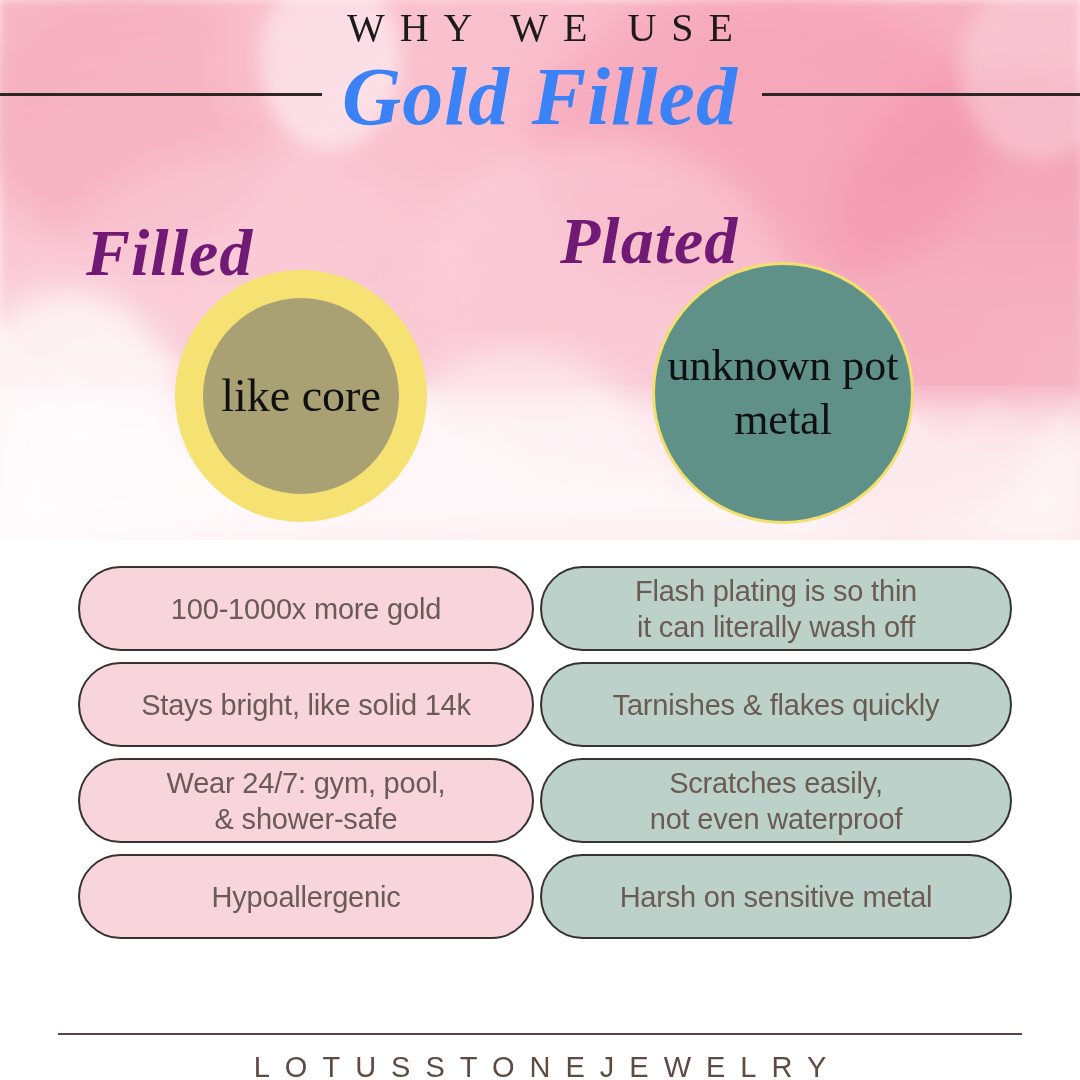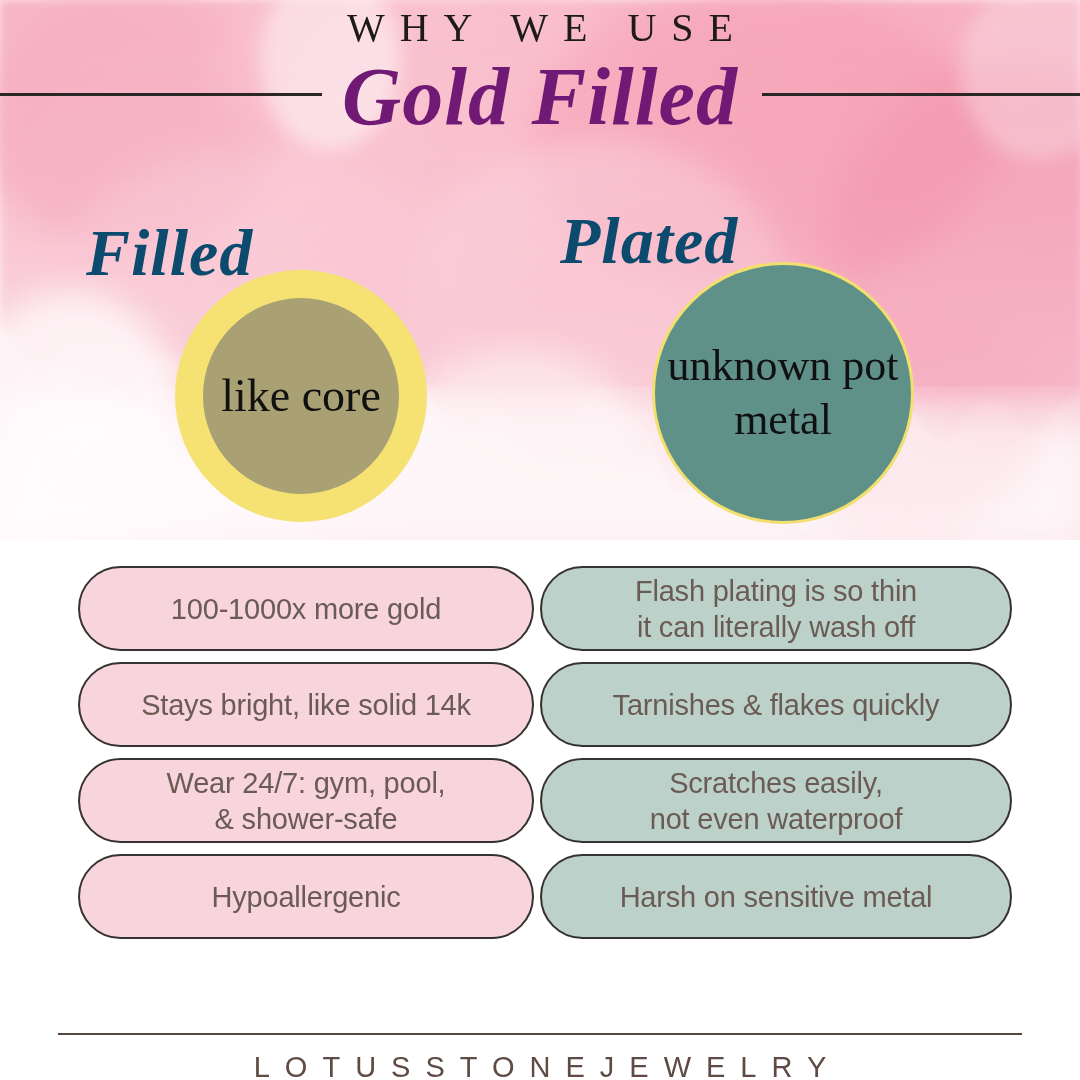--- a/index.html
+++ b/index.html
@@ -72,35 +72,35 @@
   .title-main {
     position: absolute;
     left: 0; top: 0;
     width: 1080px;
     text-align: center;
     font-family: "Liberation Serif", "DejaVu Serif", serif;
     font-style: italic;
     font-weight: 700;
     font-size: 82px;
     line-height: 90px;
-    color: #701a75;
+    color: #3b82f6;
     letter-spacing: 1px;
   }
 
   
   .circles { position: absolute; left: 0; top: 200px; width: 1080px; height: 320px; z-index: 4; }
 
   .col-label {
     position: absolute;
     font-family: "Liberation Serif", "DejaVu Serif", serif;
     font-style: italic;
     font-weight: 700;
     font-size: 66px;
     line-height: 70px;
-    color: #0c4a6e;
+    color: #701a75;
     letter-spacing: 1px;
   }
   .label-filled { left: 86px; top: 18px; }
   .label-plated { left: 560px; top: 6px; }
 
   .circle-filled-outer {
     position: absolute;
     left: 175px; top: 70px;
     width: 252px; height: 252px;
     border-radius: 50%;

